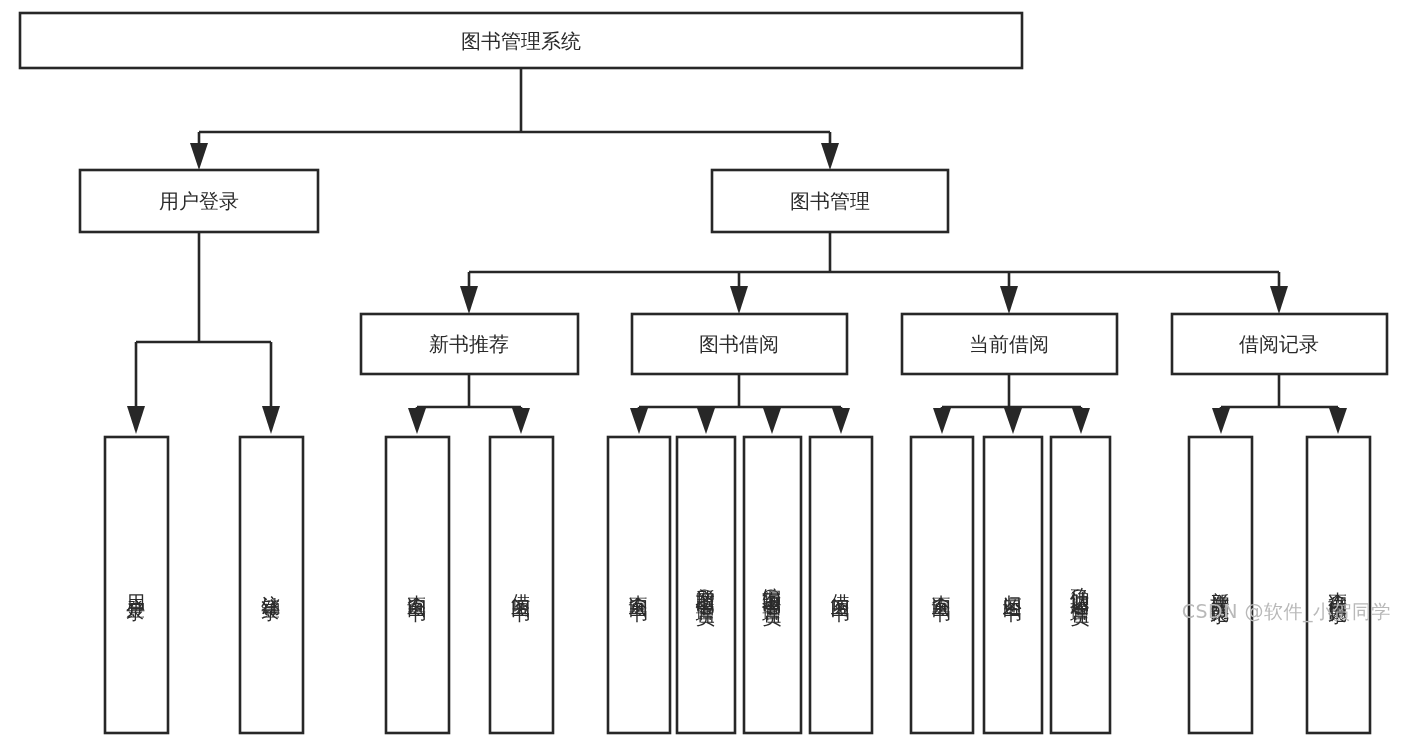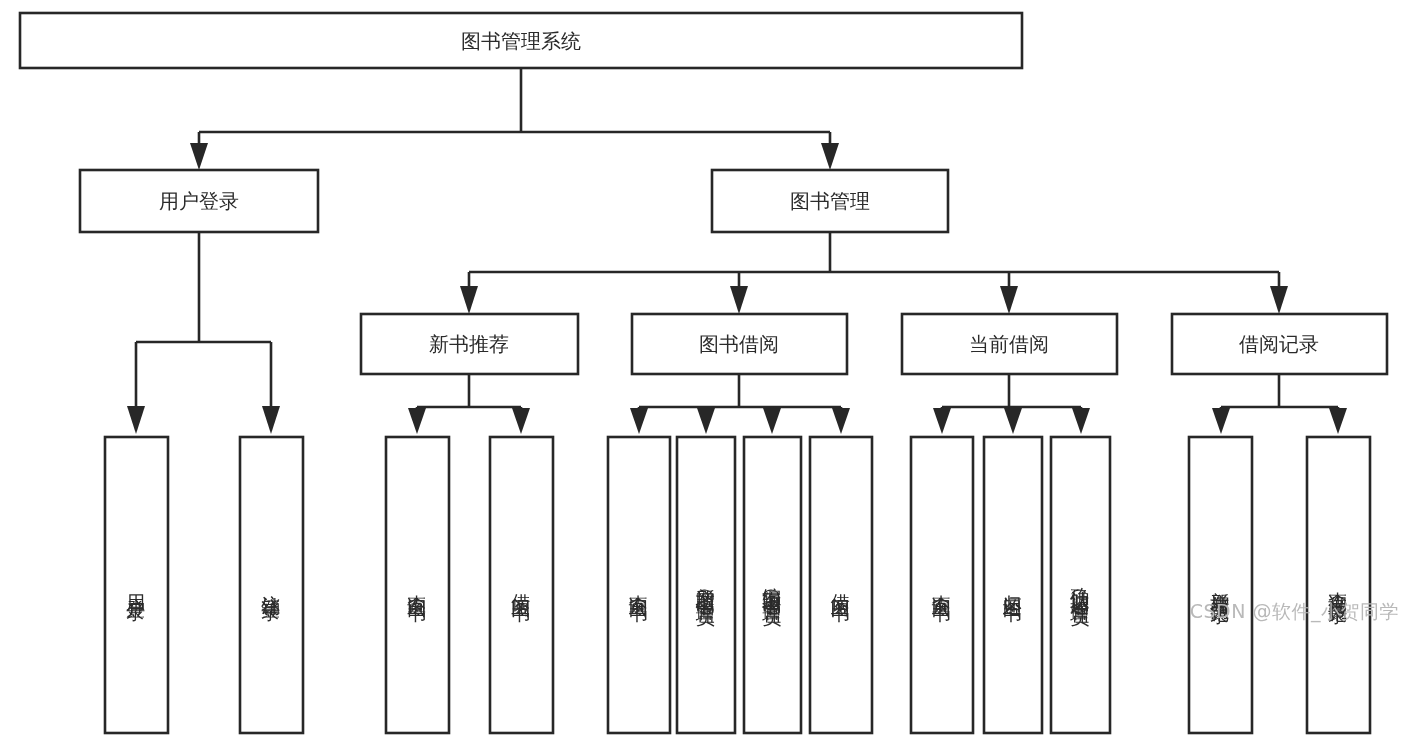--- a/index.html
+++ b/index.html
@@ -63,21 +63,21 @@
     display: flex;
     align-items: center;
     justify-content: center;
     text-align: center;
     white-space: nowrap;
     pointer-events: none;
     user-select: none;
   }
   #watermark {
     position: absolute;
-    right: 6px;
+    right: 14px;
     bottom: 4px;
     font-family: "DejaVu Sans", "Liberation Sans", sans-serif;
     font-size: 19px;
     color: #b9b9b9;
     letter-spacing: 0.5px;
     white-space: nowrap;
     user-select: none;
   }
 </style>
 </head>

